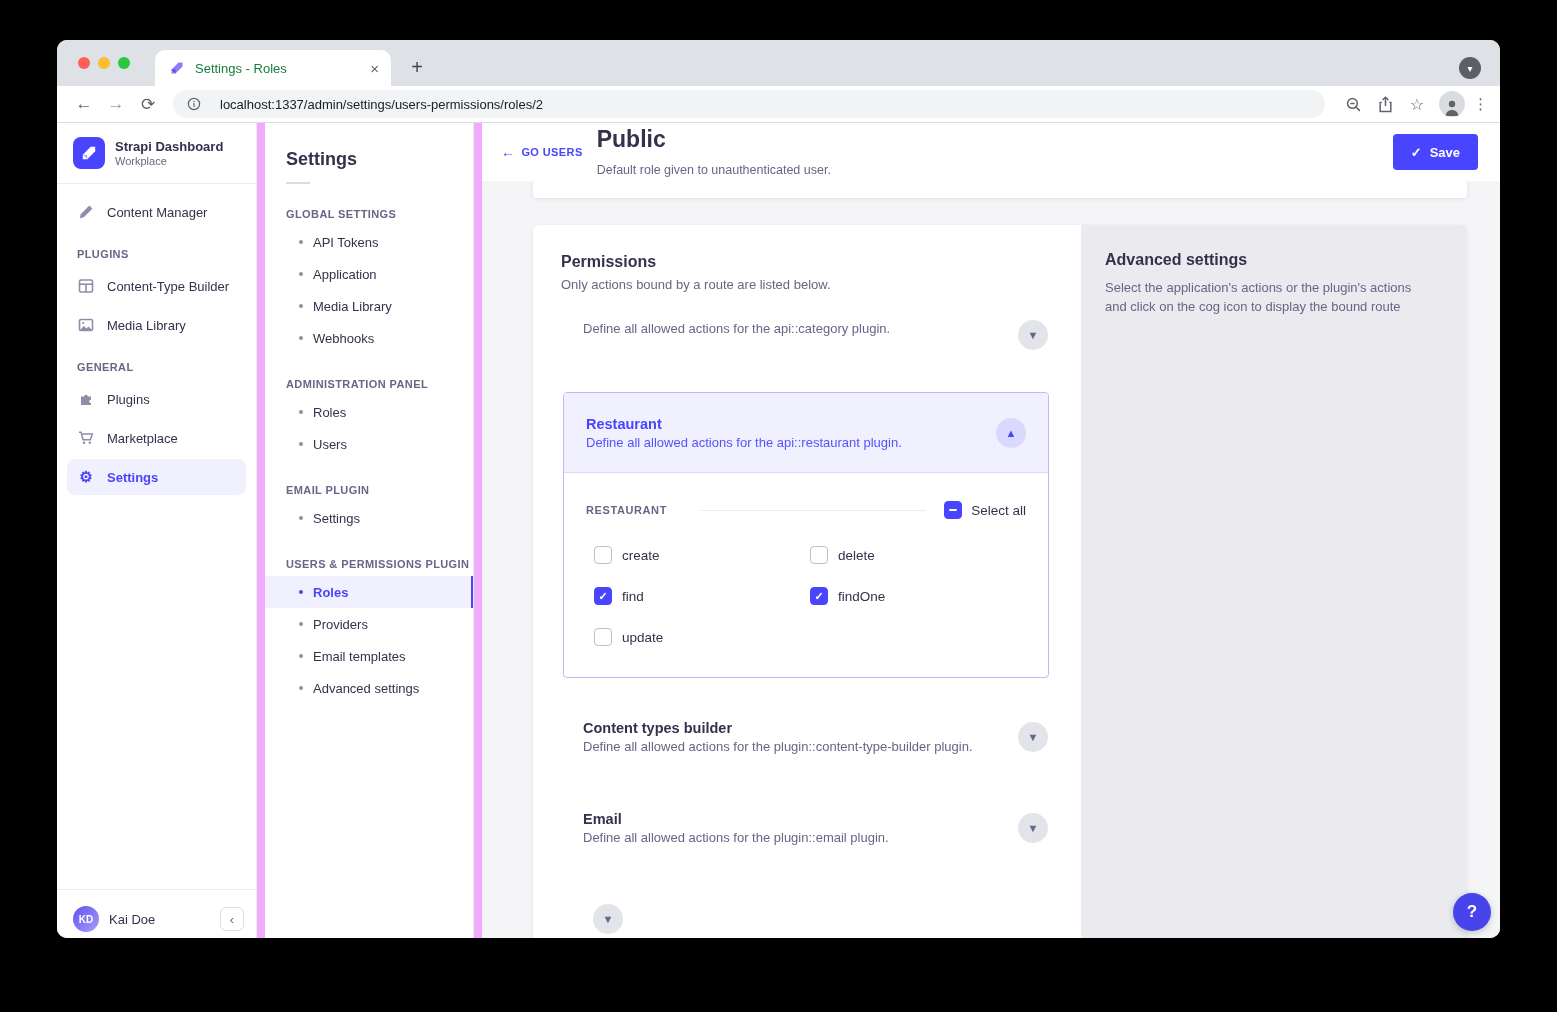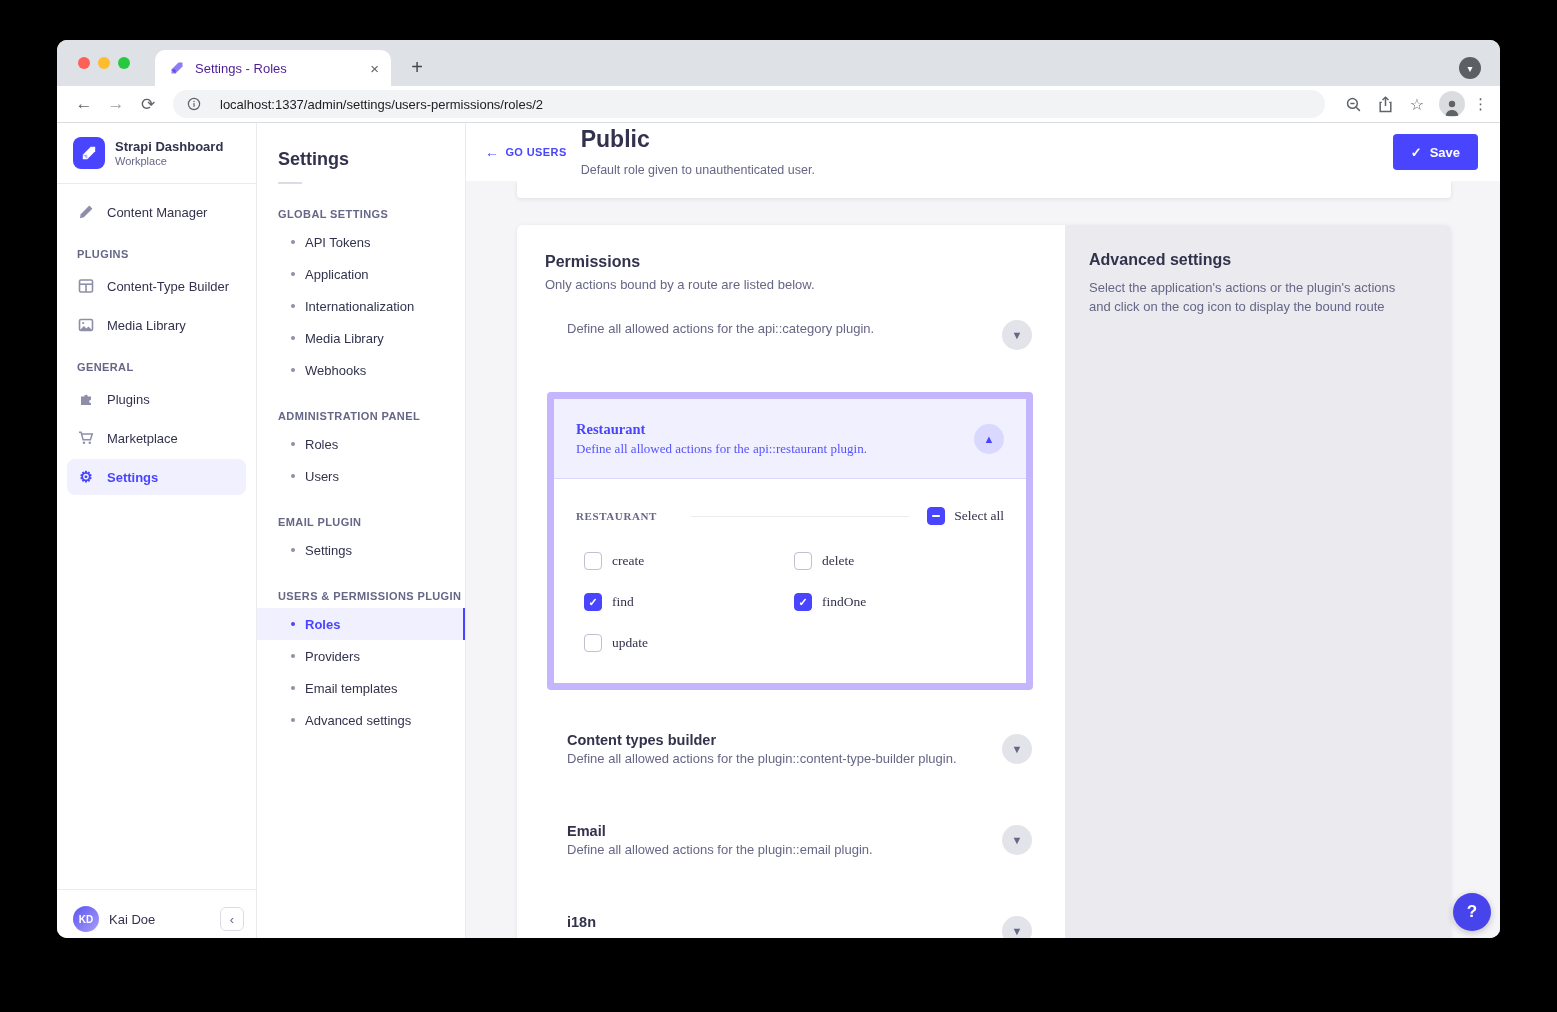--- a/index.html
+++ b/index.html
@@ -5,35 +5,35 @@
   * { margin:0; padding:0; box-sizing:border-box; }
   html,body { width:1557px; height:1012px; background:#000; font-family:"Liberation Sans", sans-serif; }
   .window{ position:absolute; left:57px; top:40px; width:1443px; height:898px; border-radius:10px; overflow:hidden; background:#fff; display:flex; flex-direction:column; }
 
   
   .tabstrip{ height:46px; background:#dee1e6; position:relative; flex:none; }
   .lights{ position:absolute; left:21px; top:17px; display:flex; gap:8px; }
   .light{ width:12px; height:12px; border-radius:50%; }
   .light.red{ background:#ff5f57; } .light.yellow{ background:#febc2e; } .light.green{ background:#28c840; }
   .tab{ position:absolute; left:98px; top:10px; width:236px; height:36px; background:#fff; border-radius:10px 10px 0 0; display:flex; align-items:center; padding:0 12px 0 14px; }
-  .tab-title{ font-size:13px; color:#4c1d95; margin-left:10px; flex:1; white-space:nowrap; overflow:hidden; }
+  .tab-title{ font-size:13px; color:#15803d; margin-left:10px; flex:1; white-space:nowrap; overflow:hidden; }
   .tab-close{ color:#5f6368; font-size:15px; line-height:1; cursor:default; }
   .newtab{ position:absolute; left:346px; top:13px; width:28px; height:28px; color:#44474a; font-size:20px; display:flex; align-items:center; justify-content:center; }
   .tabsearch{ position:absolute; right:19px; top:17px; width:22px; height:22px; border-radius:50%; background:#5c6065; color:#fff; font-size:10px; display:flex; align-items:center; justify-content:center; }
   .toolbar{ height:37px; background:#fff; border-bottom:1px solid #dadce0; display:flex; align-items:center; padding:0 12px 0 14px; flex:none; }
   .navbtn{ width:26px; height:26px; display:flex; align-items:center; justify-content:center; color:#5f6368; font-size:17px; margin-right:6px; }
   .navbtn.fwd{ color:#9aa0a6; }
   .urlpill{ flex:1; height:28px; background:#f1f3f4; border-radius:14px; display:flex; align-items:center; padding:0 14px; margin:0 10px 0 6px; }
   .urltext{ font-size:13px; color:#202124; margin-left:19px; white-space:nowrap; }
   .tbicon{ width:28px; height:28px; display:flex; align-items:center; justify-content:center; color:#5f6368; margin-left:4px; }
   .avatarbtn{ width:26px; height:26px; border-radius:50%; background:#dadce0; display:flex; align-items:end; justify-content:center; overflow:hidden; margin-left:8px; }
   .dots{ color:#5f6368; font-size:15px; letter-spacing:0; margin-left:8px; }
 
   
-  .app{ flex:1; display:flex; min-height:0; background:#f0abfc; }
+  .app{ flex:1; display:flex; min-height:0; background:#f0abfc;gap:8px; }
   .sidebar{ width:200px; flex:none; background:#fff; border-right:1px solid #eaeaef; display:flex; flex-direction:column; }
   .brand{ display:flex; align-items:center; gap:10px; padding:14px 16px; border-bottom:1px solid #eaeaef; }
   .brand-logo{ width:32px; height:32px; border-radius:8px; background:#4945ff; flex:none; display:flex; align-items:center; justify-content:center; }
   .brand-title{ font-size:13px; font-weight:bold; color:#32324d; line-height:1.25; }
   .brand-sub{ font-size:11px; color:#666687; }
   .snav{ padding:10px 10px 0; flex:1; }
   .sitem{ display:flex; align-items:center; gap:12px; height:36px; padding:0 10px; border-radius:8px; font-size:13px; color:#32324d; margin-bottom:3px; }
   .sitem .ic{ width:18px; height:18px; color:#8e8ea9; display:flex; align-items:center; justify-content:center; font-size:15px; }
   .sitem.active{ background:#f0f0ff; color:#4945ff; font-weight:bold; }
   .sitem.active .ic{ color:#4945ff; }
@@ -67,21 +67,21 @@
   .perms{ width:548px; flex:none; background:#fff; padding:28px; }
   .perms-title{ font-size:16px; font-weight:bold; color:#32324d; }
   .perms-sub{ font-size:13px; color:#666687; margin-top:6px; }
   .acclist{ margin-top:26px; }
   .acc{ display:flex; align-items:flex-start; padding-left:22px; margin-bottom:42px; }
   .acc.sp{ margin-bottom:57px; }
   .acc-txt{ flex:1; }
   .acc-title{ font-size:14.5px; font-weight:bold; color:#32324d; }
   .acc-desc{ font-size:13px; color:#666687; margin-top:3px; }
   .chev{ width:30px; height:30px; border-radius:50%; background:#e3e3ea; color:#666687; display:flex; align-items:center; justify-content:center; font-size:11px; flex:none; margin:2px 5px 0 10px; }
-  .acc-open{ border:7px solid #c4b5fd; border-radius:4px; margin-bottom:42px; margin-left:2px; width:486px; background:#fff; overflow:hidden;font-family:Liberation Serif, serif; }
+  .acc-open{ border:1px solid #c4b5fd; border-radius:4px; margin-bottom:42px; margin-left:2px; width:486px; background:#fff; overflow:hidden; }
   .acc-open-head{ background:#f0f0fe; border-bottom:1px solid #d9d8ff; height:80px; display:flex; align-items:center; padding:0 22px; }
   .acc-open-head .acc-title{ color:#4945ff; }
   .acc-open-head .acc-desc{ color:#4945ff; opacity:.92; }
   .chev.open{ background:#d9d8ff; color:#4945ff; margin:0; }
   .acc-open-body{ padding:28px 22px 30px; }
   .grp{ display:flex; align-items:center; }
   .grp-label{ font-size:11px; font-weight:bold; letter-spacing:.6px; color:#666687; flex:none; }
   .grp-rule{ flex:1; border-top:1px solid #eaeaef; margin:0 18px 0 34px; }
   .selall{ display:flex; align-items:center; gap:9px; flex:none; }
   .cb{ width:18px; height:18px; border:1px solid #c0c0cf; border-radius:4px; background:#fff; flex:none; display:flex; align-items:center; justify-content:center; color:#fff; font-size:11px; font-weight:bold; }
@@ -240,24 +240,20 @@
       <div class="nitem">
           <span class="dot"></span>
           <span>API Tokens</span>
         </div>
       <div class="nitem">
           <span class="dot"></span>
           <span>Application</span>
         </div>
       <div class="nitem">
           <span class="dot"></span>
-          <span>Internationalization</span>
-        </div>
-      <div class="nitem">
-          <span class="dot"></span>
           <span>Media Library</span>
         </div>
       <div class="nitem">
           <span class="dot"></span>
           <span>Webhooks</span>
         </div>
 
       <div class="nsec">ADMINISTRATION PANEL</div>
       <div class="nitem">
           <span class="dot"></span>
@@ -378,23 +374,20 @@
 
               <div class="acc sp">
                 <div class="acc-txt">
                   <div class="acc-title">Email</div>
                   <div class="acc-desc">Define all allowed actions for the plugin::email plugin.</div>
                 </div>
                 <span class="chev">▼</span>
               </div>
 
               <div class="acc">
-                <div class="acc-txt">
-                  <div class="acc-title">i18n</div>
-                </div>
                 <span class="chev">▼</span>
               </div>
 
             </div>
           </section>
 
           <aside class="advanced">
             <div class="adv-title">Advanced settings</div>
             <div class="adv-desc">Select the application's actions or the plugin's actions and click on the cog icon to display the bound route</div>
           </aside>

